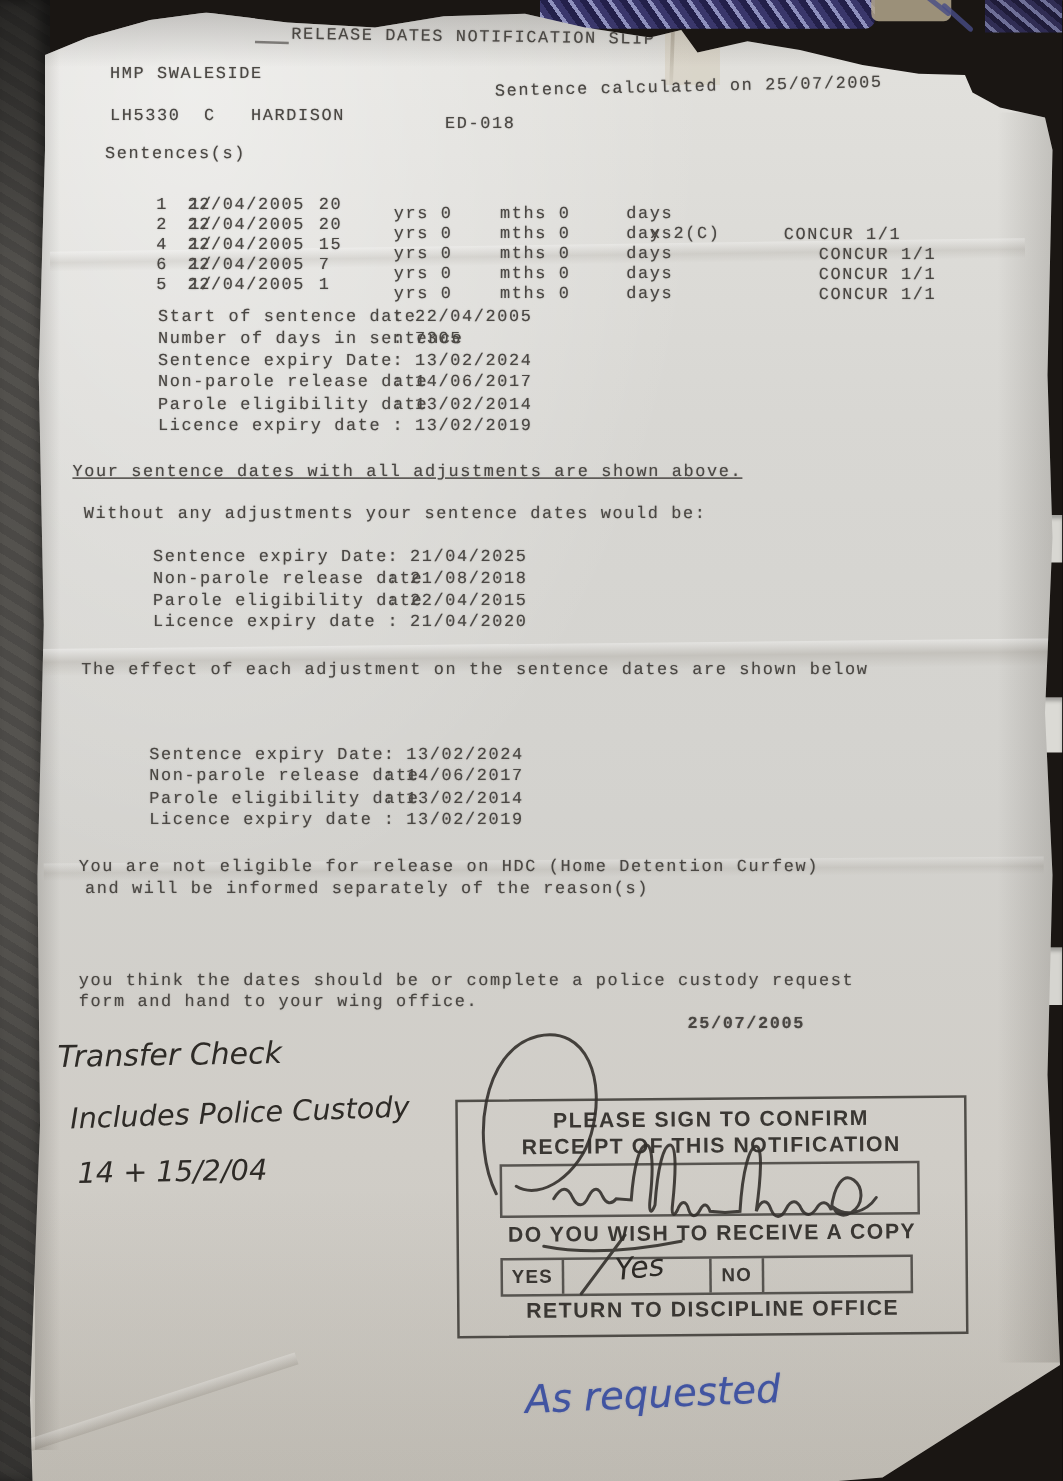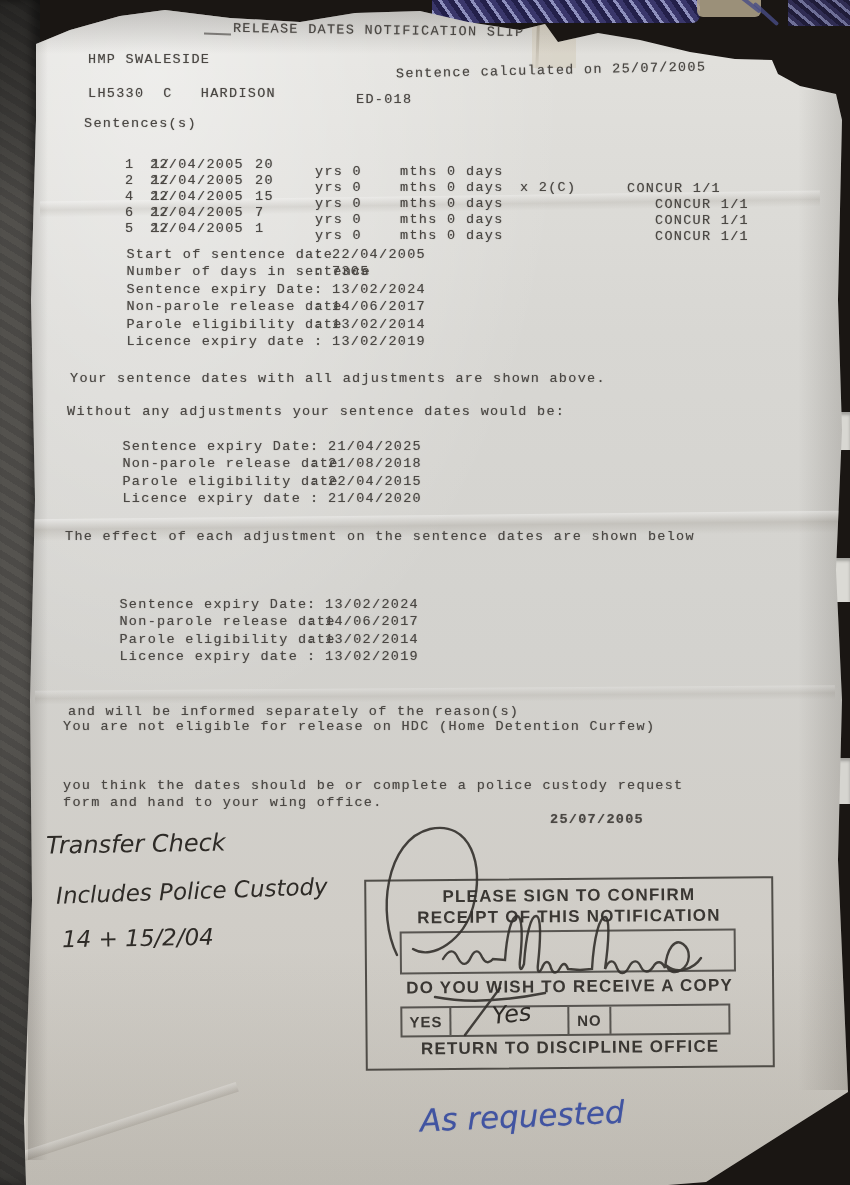--- a/index.html
+++ b/index.html
@@ -62,21 +62,21 @@
   .tw{position:absolute;font-family:"Liberation Mono","DejaVu Sans Mono",monospace;
       font-size:13.5px;line-height:1;letter-spacing:1.3px;color:#4a4743;white-space:pre;
       text-shadow:0 0 1px rgba(74,71,67,.55);}
   .b{font-weight:bold;}
   .title-dash{position:absolute;left:204px;top:33px;width:27px;height:2px;
       background:rgba(74,71,67,.65);transform:rotate(2deg);}
   .srow{position:absolute;left:95px;height:18px;width:720px;}
   .srow span{position:absolute;top:0;}
   .srow .c-num{left:30px;} .srow .c-date{left:55px;} .srow .c-years{left:160px;}
   .srow .c-yrs{left:220px;top:7px;} .srow .c-mths{left:305px;top:7px;}
-  .srow .c-days{left:371px;top:7px;} .srow .c-extra{left:425px;top:7px;}
+  .srow .c-days{left:406px;top:7px;} .srow .c-extra{left:425px;top:7px;}
   .srow .c-concur{left:560px;top:8px;} .srow .c-concur.first{left:532px;}
   .drow{position:absolute;height:18px;width:520px;}
   .drow span{position:absolute;top:0;}
   .drow .colon{left:244px;} .drow .val{left:262px;}
   
   .stamp{position:absolute;left:365px;top:878px;width:405px;height:187px;
     border:2.5px solid rgba(58,55,51,.85);transform:rotate(-.5deg);
     color:#3a3733;font-weight:bold;}
   .stamp .sline{position:absolute;width:100%;text-align:center;font-size:17px;letter-spacing:1.2px;}
   .st-l1{top:6px;} .st-l2{top:27px;} .st-q{top:97px;letter-spacing:1.5px;}
@@ -193,21 +193,21 @@
       <span>Number of days in sentence</span><span class="colon">:</span><span class="val">7305</span></div>
     <div class="tw drow" style="left:70px;top:283px;">
       <span>Sentence expiry Date</span><span class="colon">:</span><span class="val">13/02/2024</span></div>
     <div class="tw drow" style="left:70px;top:300px;">
       <span>Non-parole release date</span><span class="colon">:</span><span class="val">14/06/2017</span></div>
     <div class="tw drow" style="left:70px;top:318px;">
       <span>Parole eligibility date</span><span class="colon">:</span><span class="val">13/02/2014</span></div>
     <div class="tw drow" style="left:70px;top:335px;">
       <span>Licence expiry date</span><span class="colon">:</span><span class="val">13/02/2019</span></div>
 
-    <div class="tw" style="left:70px;top:372px;">Your sentence dates with all adjustments are shown above.</div>
+    <div class="tw" style="left:58px;top:372px;text-decoration:underline;">Your sentence dates with all adjustments are shown above.</div>
     <div class="tw" style="left:67px;top:405px;">Without any adjustments your sentence dates would be:</div>
 
     <div class="tw drow" style="left:66px;top:440px;">
       <span>Sentence expiry Date</span><span class="colon">:</span><span class="val">21/04/2025</span></div>
     <div class="tw drow" style="left:66px;top:457px;">
       <span>Non-parole release date</span><span class="colon">:</span><span class="val">21/08/2018</span></div>
     <div class="tw drow" style="left:66px;top:475px;">
       <span>Parole eligibility date</span><span class="colon">:</span><span class="val">22/04/2015</span></div>
     <div class="tw drow" style="left:66px;top:492px;">
       <span>Licence expiry date</span><span class="colon">:</span><span class="val">21/04/2020</span></div>
@@ -216,21 +216,21 @@
 
     <div class="tw drow" style="left:63px;top:598px;">
       <span>Sentence expiry Date</span><span class="colon">:</span><span class="val">13/02/2024</span></div>
     <div class="tw drow" style="left:63px;top:615px;">
       <span>Non-parole release date</span><span class="colon">:</span><span class="val">14/06/2017</span></div>
     <div class="tw drow" style="left:63px;top:633px;">
       <span>Parole eligibility date</span><span class="colon">:</span><span class="val">13/02/2014</span></div>
     <div class="tw drow" style="left:63px;top:650px;">
       <span>Licence expiry date</span><span class="colon">:</span><span class="val">13/02/2019</span></div>
 
-    <div class="tw" style="left:63px;top:688px;margin-top:32px;">You are not eligible for release on HDC (Home Detention Curfew)</div>
+    <div class="tw" style="left:63px;top:688px;">You are not eligible for release on HDC (Home Detention Curfew)</div>
     <div class="tw" style="left:68px;top:705px;text-align:center;">and will be informed separately of the reason(s)</div>
 
     <div class="tw" style="left:63px;top:779px;">you think the dates should be or complete a police custody request</div>
     <div class="tw" style="left:63px;top:796px;">form and hand to your wing office.</div>
     <div class="tw b" style="left:550px;top:813px;">25/07/2005</div>
 
     <div class="hand hw1">Transfer Check</div>
     <div class="hand hw2">Includes Police Custody</div>
     <div class="hand hw3">14 + 15/2/04</div>
 

